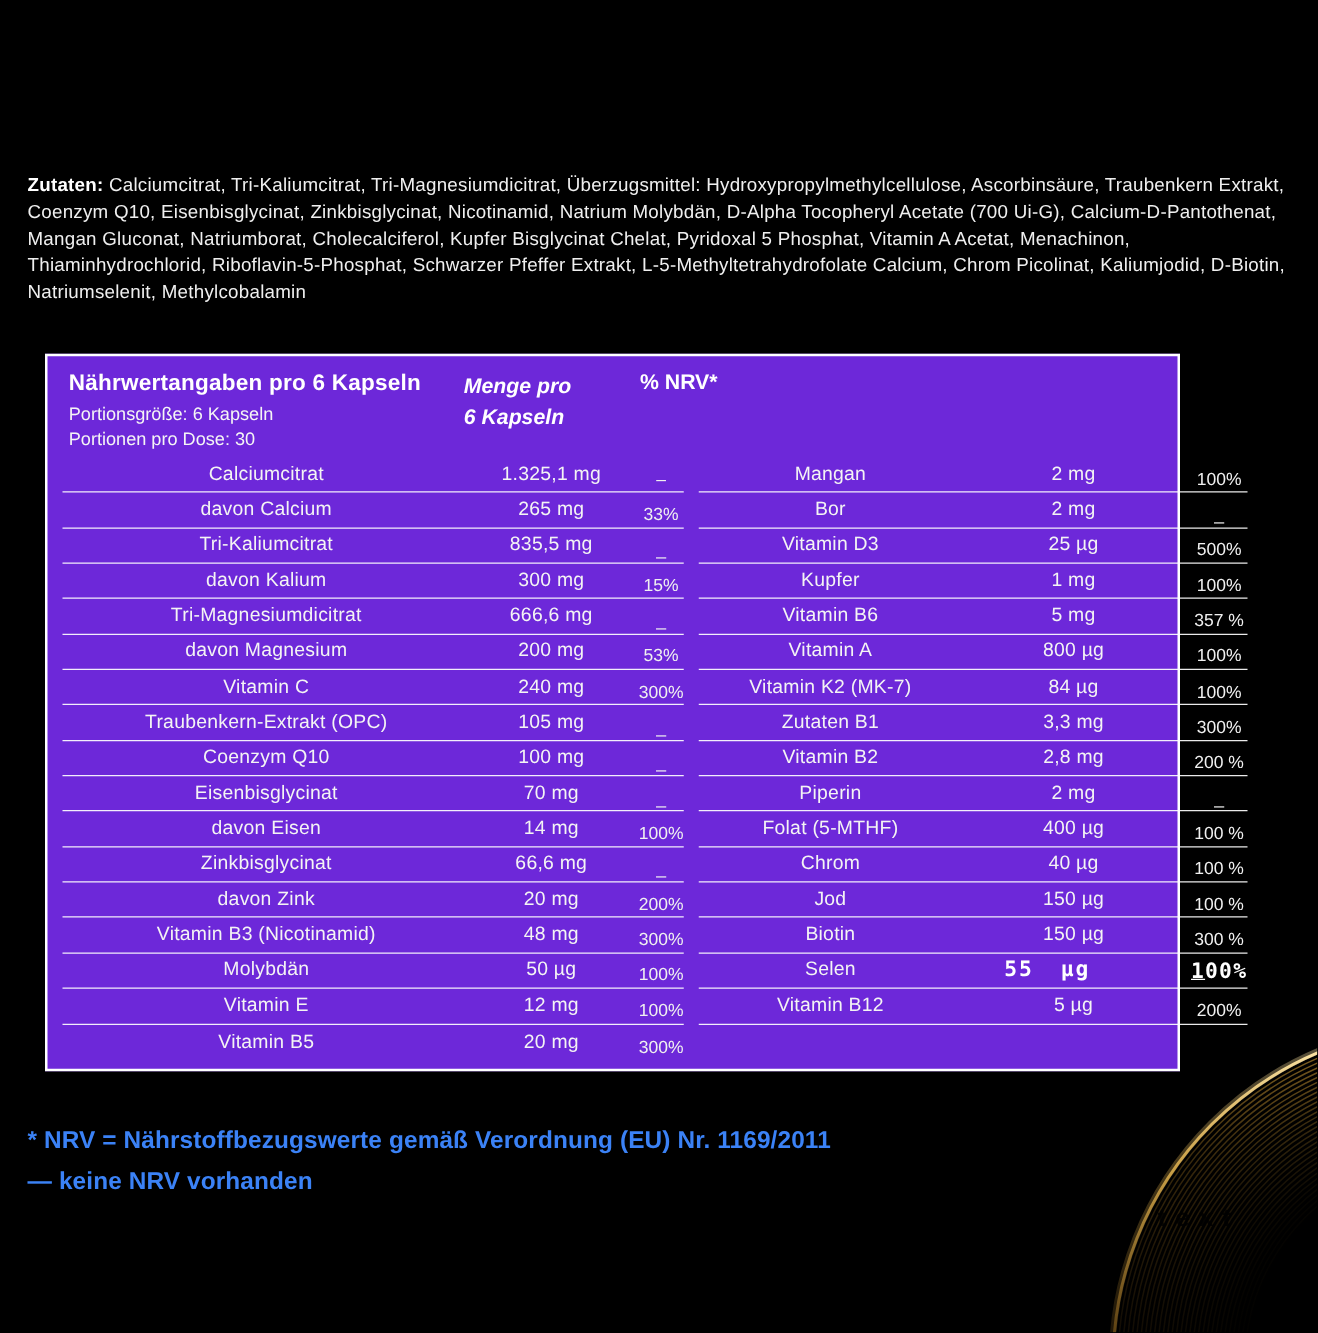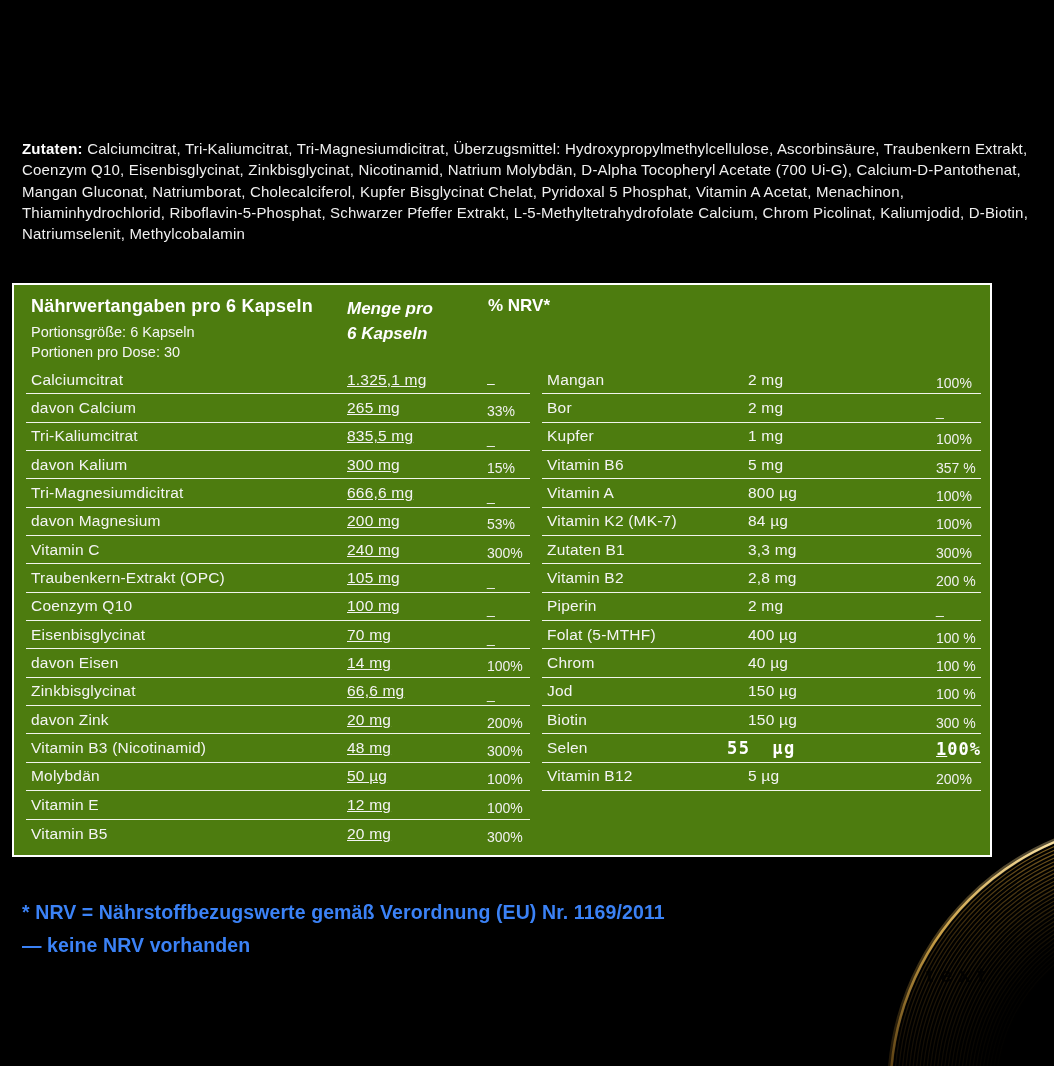--- a/index.html
+++ b/index.html
@@ -12,54 +12,54 @@
   }
   
   .ingredients {
     position:absolute; left:22px; top:138px; width:1016px;
     font-size:15px; line-height:21.3px; color:#efefef; letter-spacing:.2px;
   }
   .ingredients b { font-weight:bold; color:#fff; }
 
   
   .ntable {
-    position:absolute; left:12px; top:283px; width:980px; height:574px;
-    border:2px solid #ffffff; background:#4d7c0f;
+    position:absolute; left:36px; top:283px; width:908px; height:574px;
+    border:2px solid #ffffff; background:#6d28d9;
   }
   .thead { position:relative; height:81px; }
   .t-title {
     position:absolute; left:17px; top:11px;
     font-size:18px; font-weight:bold; color:#fff; letter-spacing:.2px;
   }
   .t-serving  { position:absolute; left:17px; top:39px; font-size:14.5px; color:#f5f5f5; }
   .t-servings { position:absolute; left:17px; top:59px; font-size:14.5px; color:#f5f5f5; }
   .t-amount-h {
     position:absolute; left:333px; top:11px; width:120px;
     font-size:17px; font-weight:bold; line-height:25px; color:#fff;font-style:italic;
   }
   .t-nrv-h {
     position:absolute; left:474px; top:11px;
     font-size:17px; font-weight:bold; color:#fff;
   }
-  .tbody { display:flex; align-items:flex-start; }
+  .tbody { display:flex; align-items:flex-start;text-align:center; }
   .col-left  { width:540px; }
   .col-right { flex:1; }
   .row {
     display:flex; align-items:center; height:28.35px;
     border-bottom:1.5px solid rgba(255,255,255,.92);
     margin-left:12px; padding-left:5px;
   }
   .col-left  .row:last-child { border-bottom:none; }
   .col-right .row { margin-right:9px; }
   .cell { white-space:nowrap; overflow:visible; }
   .cell.name   { font-size:15.5px; color:#f4f4f4; letter-spacing:.2px; }
   .cell.amount { font-size:15.5px; color:#f4f4f4; letter-spacing:.2px; }
   .cell.nrv    { font-size:14px; color:#f0f0f0; position:relative; top:3px; flex:1; }
   .col-left  .cell.name   { width:316px; }
-  .col-left  .cell.amount { width:140px;text-decoration:underline; }
+  .col-left  .cell.amount { width:140px; }
   .col-right .cell.name   { width:201px; }
   .col-right .cell.amount { width:188px; }
   
   .row.highlight .cell.amount {
     font-family:"DejaVu Sans Mono", monospace; font-weight:bold;
     font-size:17px; letter-spacing:1.5px; word-spacing:10px;
     position:relative; left:-21px; color:#fff;
   }
   .row.highlight .cell.nrv {
     font-family:"DejaVu Sans Mono", monospace; font-weight:bold;
@@ -191,20 +191,25 @@
       <div class="col-right" id="col-right">
           <div class="row">
             <span class="cell name">Mangan</span>
             <span class="cell amount">2 mg</span>
             <span class="cell nrv">100%</span>
           </div>
           <div class="row">
             <span class="cell name">Bor</span>
             <span class="cell amount">2 mg</span>
             <span class="cell nrv">_</span>
+          </div>
+          <div class="row">
+            <span class="cell name">Vitamin D3</span>
+            <span class="cell amount">25 µg</span>
+            <span class="cell nrv">500%</span>
           </div>
           <div class="row">
             <span class="cell name">Kupfer</span>
             <span class="cell amount">1 mg</span>
             <span class="cell nrv">100%</span>
           </div>
           <div class="row">
             <span class="cell name">Vitamin B6</span>
             <span class="cell amount">5 mg</span>
             <span class="cell nrv">357 %</span>

